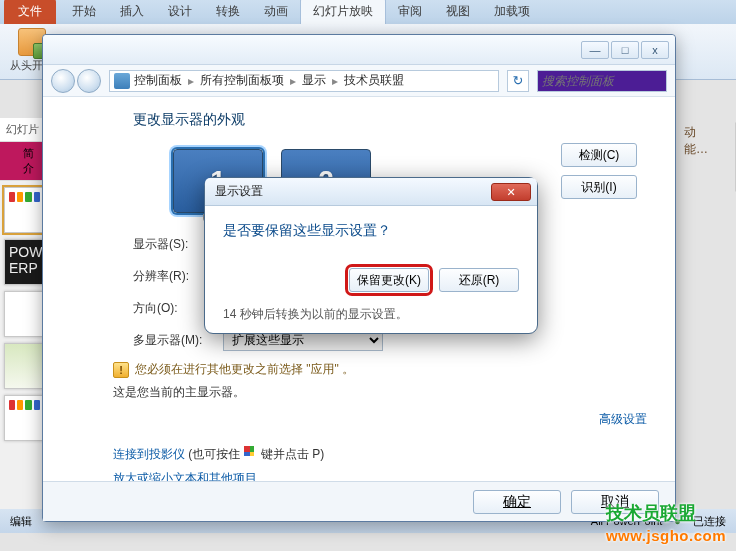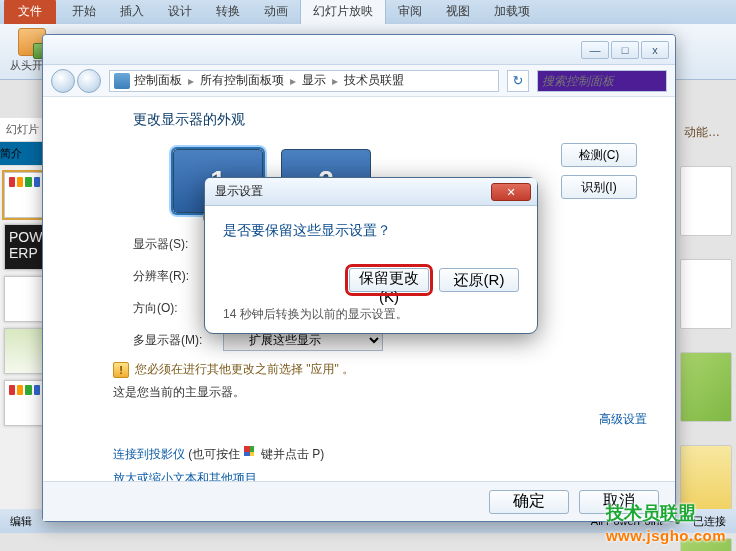--- a/index.html
+++ b/index.html
@@ -11,30 +11,30 @@
 .ribbon-tabs .file-tab { background: #c84d2a; color: #fff; padding: 4px 14px; border-radius: 3px 3px 0 0; margin-right: 4px; }
 .ribbon-tabs .tab { padding: 4px 12px; color: #3b3b3b; cursor: pointer; }
 .ribbon-tabs .tab.active { background: #f3f7fb; border: 1px solid #a6bfdb; border-bottom: none; border-radius: 3px 3px 0 0; }
 .ribbon-body { position:absolute; top:24px; left:0; right:0; height:56px; background:linear-gradient(to bottom,#f2f6fb,#dce8f4); border-bottom:1px solid #a7bdd6; }
 .ribbon-body .btn { position:absolute; left:8px; top:4px; width:48px; text-align:center; font-size:11px; color:#4a4a4a; }
 .ribbon-body .btn .ico { width:28px; height:28px; margin:0 auto 2px; background:linear-gradient(#f7c27a,#e89a3e); border:1px solid #c7822f; border-radius:3px; position:relative; }
 .ribbon-body .btn .ico::after { content:""; position:absolute; right:-4px; bottom:-4px; width:14px; height:14px; background:linear-gradient(#8fc76a,#5fa03a); border:1px solid #4a8030; border-radius:2px; }
 
 .side-panel { position:absolute; top:118px; left:0; width:58px; bottom:40px; background:#f0f0f0; border-right:1px solid #ccc; font-size:11px; }
 .side-panel .hdr { background:#fff; border-bottom:1px solid #ddd; padding:4px 6px; color:#555; }
-.side-panel .tab2 { padding:4px 0; border-bottom:1px solid #ddd; background:#0369a1; }
+.side-panel .tab2 { padding:4px 23px; border-bottom:1px solid #ddd; background:#be185d; }
 .thumb { margin:6px 4px; height:46px; background:#fff; border:1px solid #c8c8c8; box-shadow:0 0 3px rgba(0,0,0,.2); position:relative; overflow:hidden; }
 .thumb.sel { outline:2px solid #d9a13b; }
 .thumb .bar { position:absolute; left:4px; top:4px; right:4px; height:10px; display:flex; gap:2px; }
 .thumb .bar span { flex:1; border-radius:1px; }
 .thumb.img { background:linear-gradient(#d8e8c0,#f5f8ee); }
 
 .status-strip { position:absolute; left:0; right:0; bottom:18px; height:24px; background:linear-gradient(#d7e4f2,#c4d6ea); font-size:11px; display:flex; align-items:center; padding:0 10px; gap:12px; }
 
-.right-strip { position:absolute; right:0; top:118px; width:60px; bottom:42px; display:flex; flex-direction:column; gap:23px; padding:4px; }
+.right-strip { position:absolute; right:0; top:118px; width:60px; bottom:42px; display:flex; gap:23px; padding:4px; }
 .right-strip .card { flex:0 0 auto; height:70px; background:#fff; border:1px solid #ccc; border-radius:2px; overflow:hidden; position:relative; }
 .right-strip .card.green { background:linear-gradient(135deg,#a8d36a,#7fb844); }
 .right-strip .r-hdr { font-size:12px; color:#6a4a2a; padding:2px 4px; }
 
 .cp-window { position:absolute; left:42px; top:34px; width:634px; height:488px; background:#fff; border:1px solid #5b7aa0; border-radius:4px; box-shadow:0 4px 18px rgba(0,0,0,.35); display:flex; flex-direction:column; }
 .cp-titlebar { height:30px; background:linear-gradient(#f7fbff,#e3edf7); border-bottom:1px solid #c7d6e6; display:flex; align-items:center; justify-content:flex-end; padding:0 6px; gap:2px; border-radius:4px 4px 0 0; }
 .cp-titlebar .tbtn { width:28px; height:18px; border:1px solid #a8bed6; background:linear-gradient(#f4f9ff,#dde9f5); border-radius:2px; font-size:11px; text-align:center; line-height:16px; color:#3a5a7a; cursor:pointer; }
 .cp-addr { height:32px; background:#f4f8fc; border-bottom:1px solid #d8e2ec; display:flex; align-items:center; padding:0 8px; gap:8px; }
 .cp-addr .navbtns { display:flex; gap:2px; }
 .cp-addr .circle { width:24px; height:24px; border-radius:50%; background:radial-gradient(circle at 40% 35%,#fff,#cfe0f0 60%,#a7c3dd); border:1px solid #8fabc6; }
@@ -48,44 +48,44 @@
 .cp-body h1 { font-size:14px; color:#0a3a66; font-weight:normal; margin-bottom:20px; }
 .monitors { display:flex; gap:18px; margin:0 0 20px 40px; }
 .mon { width:90px; height:64px; background:linear-gradient(#4a7fc0,#2a5fa0); border:1px solid #2a4a6a; border-radius:4px; position:relative; display:flex; align-items:center; justify-content:center; color:#fff; font-size:28px; font-weight:bold; text-shadow:0 1px 2px rgba(0,0,0,.5); }
 .mon::after { content:""; position:absolute; left:50%; transform:translateX(-50%); bottom:-10px; width:30px; height:8px; background:#999; border-radius:0 0 4px 4px; }
 .mon.sel { box-shadow:0 0 0 2px #2a6fb0, 0 0 0 4px #a7d4ff; }
 .side-btns { position:absolute; right:38px; top:46px; display:flex; flex-direction:column; gap:8px; }
 .side-btns button { width:76px; height:24px; font-size:12px; border:1px solid #9ab3cc; background:linear-gradient(#fdfeff,#e8f0f8); border-radius:3px; cursor:pointer; }
 
 .form-row { display:flex; align-items:center; margin:10px 0; gap:10px; min-height:22px; }
 .form-row label { width:80px; color:#333; text-align:left; }
-.form-row select { flex:0 0 160px; height:22px; border:1px solid #abc; font-size:12px; padding:0 21px; }
+.form-row select { flex:0 0 160px; height:22px; border:1px solid #abc; font-size:12px; padding:0 4px; }
 .warn { color:#7a5a1a; margin:8px 0 6px -20px; display:flex; align-items:center; gap:6px; }
 .warn .wico { width:16px; height:16px; background:linear-gradient(#ffe28a,#f0b030); border:1px solid #c8901a; border-radius:2px; font-size:11px; text-align:center; line-height:14px; color:#7a4a00; font-weight:bold; }
 .note { color:#333; margin:6px 0 10px -20px; }
 .adv { text-align:right; margin-right:-10px; }
 .links { margin-top:14px; margin-left:-20px; line-height:2; }
 .links a { color:#0a5aa6; text-decoration:none; cursor:pointer; }
 .links .winkey { display:inline-block; width:14px; height:14px; vertical-align:-2px; position:relative; }
 .links .winkey::before { content:""; position:absolute; inset:0; background:
   linear-gradient(#d33,#d33) 0 0/45% 45% no-repeat,
   linear-gradient(#3a3,#3a3) 55% 0/45% 45% no-repeat,
   linear-gradient(#36c,#36c) 0 55%/45% 45% no-repeat,
   linear-gradient(#fc3,#fc3) 55% 55%/45% 45% no-repeat; }
 
 .cp-footer { height:40px; border-top:1px solid #d0dce8; background:#f2f6fa; display:flex; justify-content:flex-end; align-items:center; gap:10px; padding:0 16px; }
-.cp-footer button { width:80px; height:24px; font-size:16px; border:1px solid #9ab3cc; background:linear-gradient(#fdfeff,#e8f0f8); border-radius:3px; cursor:pointer; }
+.cp-footer button { width:88px; height:24px; font-size:14px; border:1px solid #9ab3cc; background:linear-gradient(#fdfeff,#e8f0f8); border-radius:3px; cursor:pointer;text-decoration:underline; }
 
 .dialog { position:absolute; left:204px; top:177px; width:334px; border:1px solid #4a6a8a; border-radius:9px; box-shadow:0 6px 24px rgba(0,0,0,.45); background:#fff; }
 .dlg-title { height:28px; background:linear-gradient(#f4f9ff,#d8e6f4); border-bottom:1px solid #b7cadd; display:flex; align-items:center; justify-content:space-between; padding:0 6px 0 10px; font-size:12px; color:#222; border-radius:5px 5px 0 0; }
 .dlg-title .xbtn { width:40px; height:18px; background:linear-gradient(#e06a5a,#c23e2e); border:1px solid #9a2a1a; border-radius:3px; color:#fff; font-size:11px; text-align:center; line-height:16px; cursor:pointer; }
 .dlg-body { padding:16px 18px 10px; font-size:13px; }
 .dlg-body .q { color:#0a4a8a; font-size:14px; margin-bottom:28px; }
 .dlg-btns { display:flex; justify-content:flex-end; gap:10px; margin-bottom:14px; }
-.dlg-btns button { width:80px; height:24px; font-size:15px; border:1px solid #9ab3cc; background:linear-gradient(#fdfeff,#e8f0f8); border-radius:3px; cursor:pointer; }
+.dlg-btns button { width:80px; height:24px; font-size:12px; border:1px solid #9ab3cc; background:linear-gradient(#fdfeff,#e8f0f8); border-radius:3px; cursor:pointer; }
 .dlg-btns .hl { outline:3px solid #d01818; outline-offset:1px; }
 .dlg-body .timer { color:#555; font-size:12px; }
 
 .watermark { position:absolute; right:10px; bottom:6px; text-align:left; font-weight:bold; line-height:1.3; }
 .watermark .l1 { font-size:18px; color:#1aa833; text-shadow:0 0 3px #fff,0 0 3px #fff; }
 .watermark .l2 { font-size:15px; color:#ff7a00; text-shadow:0 0 3px #fff,0 0 3px #fff; letter-spacing:.5px; }
 </style>
 </head>
 <body>
 

